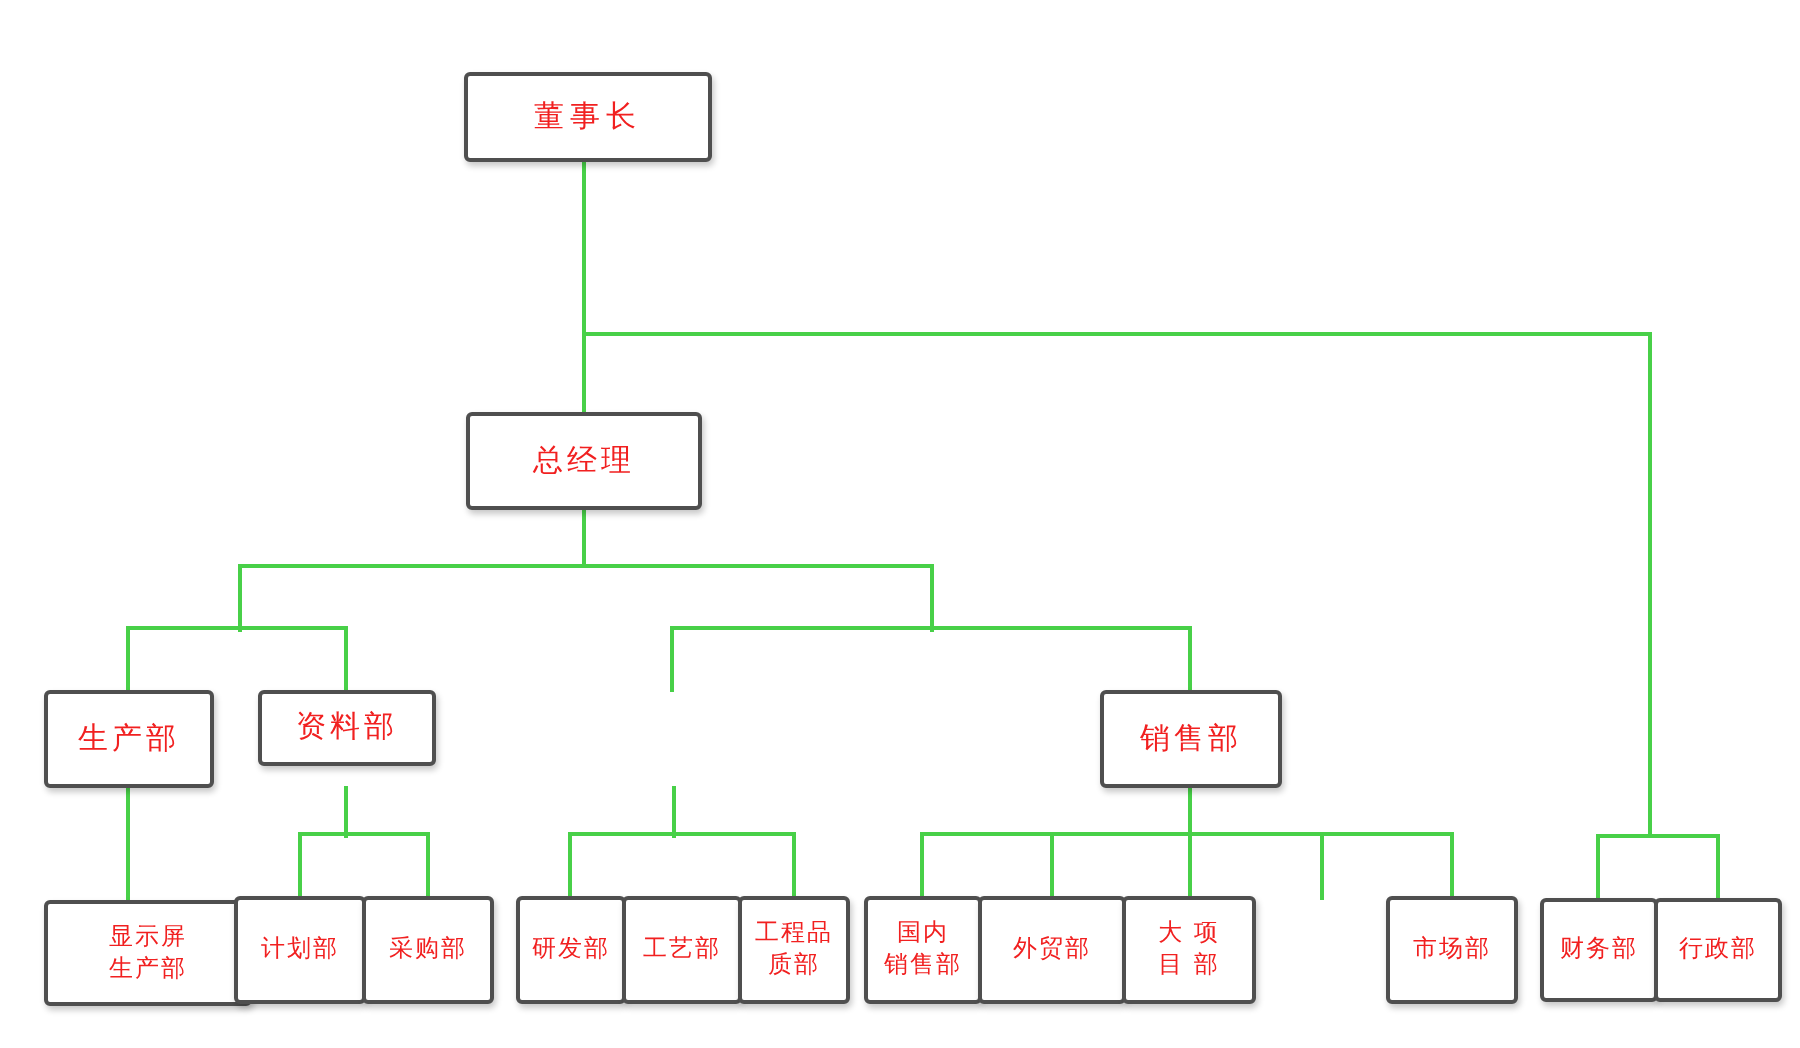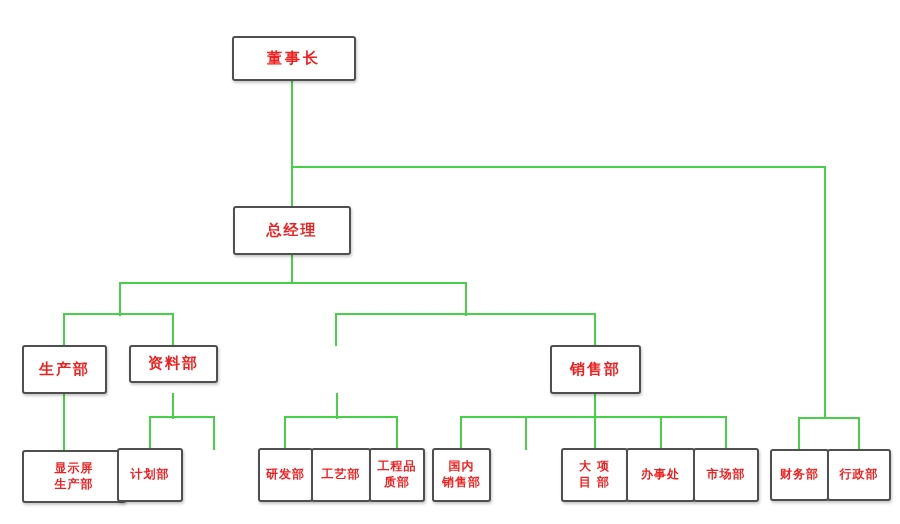--- a/index.html
+++ b/index.html
@@ -6,21 +6,21 @@
   .stage{
     position:relative;width:900px;height:524px;background:#ffffff;overflow:hidden;
     font-family:"DejaVu Sans",sans-serif;
   }
   .lines{position:absolute;left:0;top:0;width:900px;height:524px;}
   .lines path{fill:none;stroke:#48d048;stroke-width:2;}
   .box{
     position:absolute;box-sizing:border-box;
     border:2px solid #4f4f4f;border-radius:3px;background:#ffffff;
     display:flex;align-items:center;justify-content:center;
-    color:#f12020;font-weight:bold;
+    color:#f12020;font-weight:normal;
     box-shadow:1px 2px 3px rgba(0,0,0,0.22);
   }
   .lbl{white-space:pre-line;text-align:center;line-height:1.3;}
   .lvl1{font-size:15px;letter-spacing:3px;}
   .lvl2{font-size:15px;letter-spacing:2px;justify-content:center;}
   .lvl3{font-size:15px;letter-spacing:2px;}
   .lvl4{font-size:12px;letter-spacing:1px;}
 </style>
 </head>
 <body>
@@ -60,42 +60,45 @@
   </div>
 
   <div class="box lvl4" style="left:22px;top:450px;width:104px;height:53px">
     <span class="lbl">显示屏
 生产部</span>
   </div>
 
   <div class="box lvl4" style="left:117px;top:448px;width:66px;height:54px">
     <span class="lbl">计划部</span>
   </div>
+  <div class="box lvl4" style="left:181px;top:448px;width:66px;height:54px">
+    <span class="lbl">采购部</span>
+  </div>
 
   <div class="box lvl4" style="left:258px;top:448px;width:55px;height:54px">
     <span class="lbl">研发部</span>
   </div>
   <div class="box lvl4" style="left:311px;top:448px;width:60px;height:54px">
     <span class="lbl">工艺部</span>
   </div>
   <div class="box lvl4" style="left:369px;top:448px;width:56px;height:54px">
     <span class="lbl">工程品
 质部</span>
   </div>
 
   <div class="box lvl4" style="left:432px;top:448px;width:59px;height:54px">
     <span class="lbl">国内
 销售部</span>
   </div>
+  <div class="box lvl4" style="left:489px;top:448px;width:74px;height:54px">
+    <span class="lbl">外贸部</span>
+  </div>
   <div class="box lvl4" style="left:561px;top:448px;width:67px;height:54px">
     <span class="lbl">大 项
 目 部</span>
-  </div>
-  <div class="box lvl4" style="left:626px;top:448px;width:69px;height:54px">
-    <span class="lbl">办事处</span>
   </div>
   <div class="box lvl4" style="left:693px;top:448px;width:66px;height:54px">
     <span class="lbl">市场部</span>
   </div>
 
   <div class="box lvl4" style="left:770px;top:449px;width:59px;height:52px">
     <span class="lbl">财务部</span>
   </div>
   <div class="box lvl4" style="left:827px;top:449px;width:64px;height:52px">
     <span class="lbl">行政部</span>

